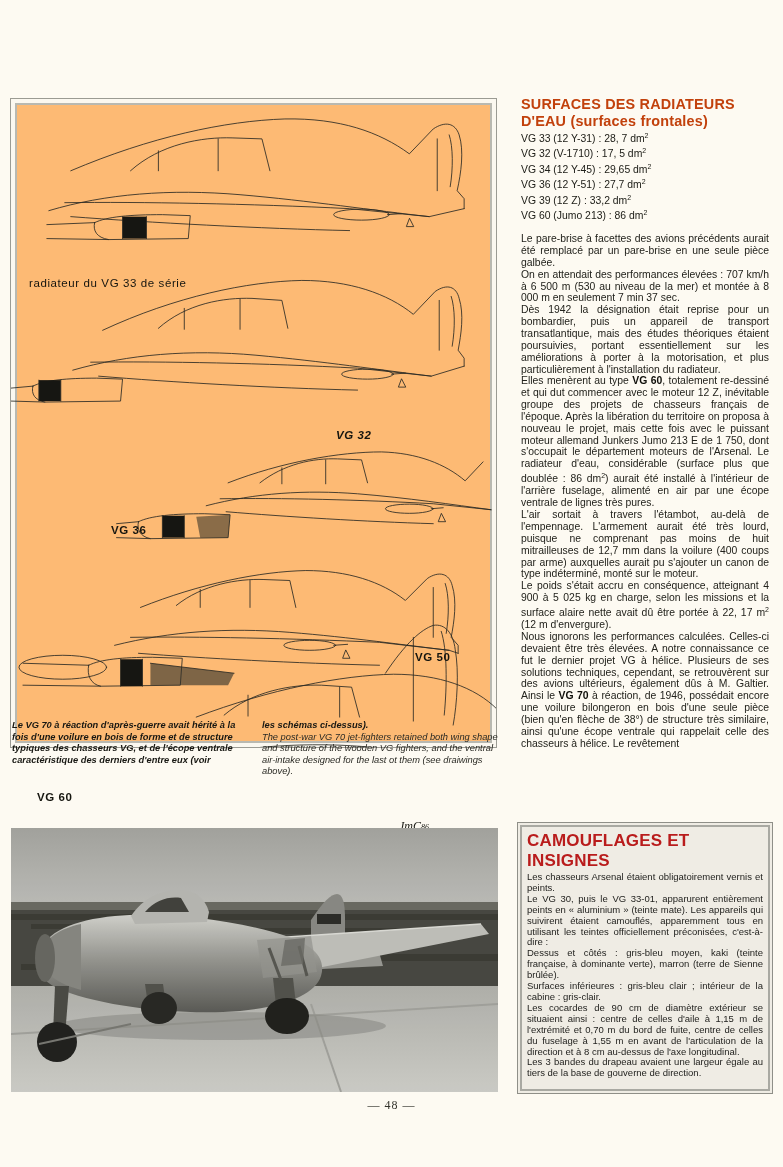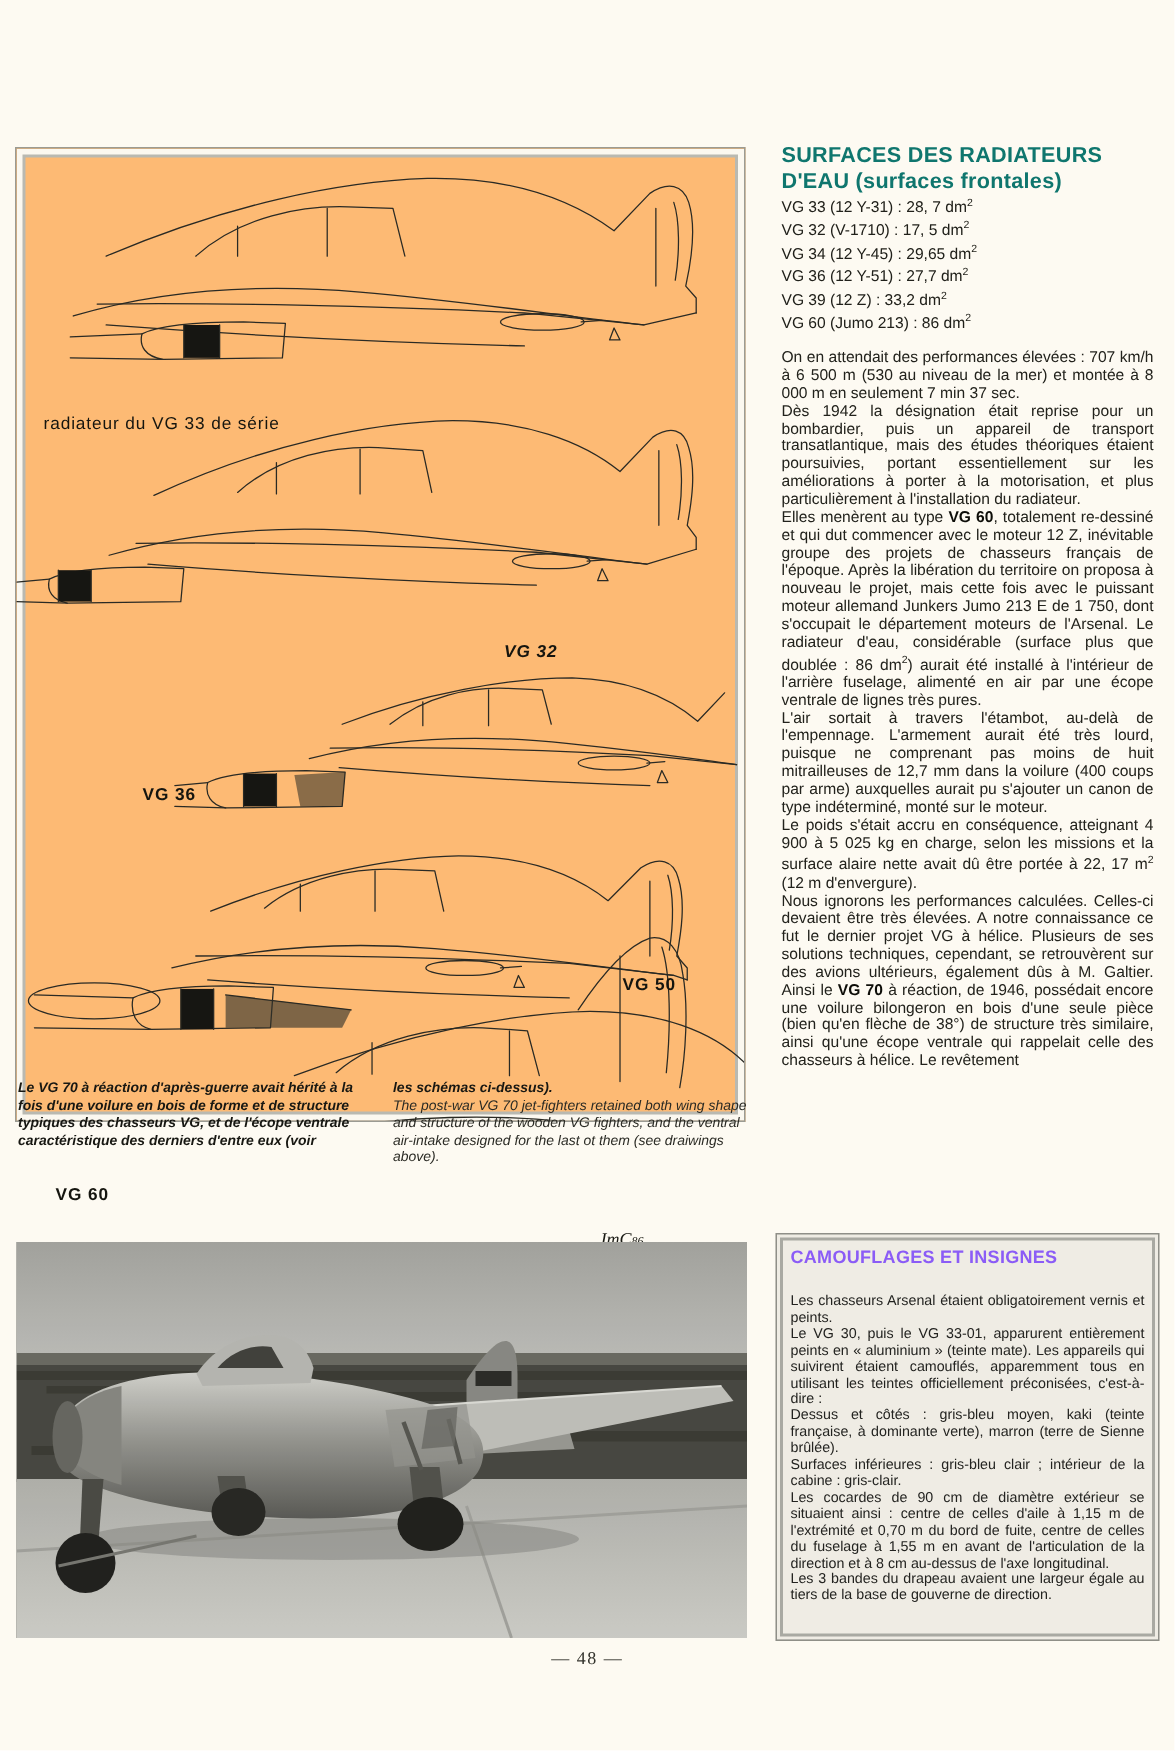--- a/index.html
+++ b/index.html
@@ -38,21 +38,21 @@
   }
   .dwg-label {
     position: absolute;
     font-size: 11.5px;
     letter-spacing: 0.6px;
     color: #15150f;
     white-space: nowrap;
   }
   #label-radiateur { left: 18px;  top: 178px; }
   #label-vg32      { left: 325px; top: 330px; font-weight: bold; font-style: italic; }
-  #label-vg36      { left: 84px; top: 425px; font-weight: bold; }
+  #label-vg36      { left: 100px; top: 425px; font-weight: bold; }
   #label-vg50      { left: 404px; top: 552px; font-weight: bold; }
   #label-vg60      { left: 26px;  top: 692px; font-weight: bold; }
   #signature {
     position: absolute;
     left: 388px; top: 720px;
     font-family: "Liberation Serif", serif;
     font-style: italic;
     font-size: 12px;
     color: #1a1a14;
   }
@@ -110,21 +110,21 @@
     position: absolute;
     left: 521px;
     top: 96px;
     width: 248px;
   }
   #radiator-heading {
     font-size: 14.4px;
     font-weight: bold;
     line-height: 16.5px;
     letter-spacing: 0.2px;
-    color: #0f766e;
+    color: #c2410c;
     margin: 0 0 1px 0;
   }
   #radiator-heading .ln2 { display: block; }
   .radiator-item {
     font-size: 10.4px;
     line-height: 11.9px;
     color: #20201a;
     white-space: nowrap;
   }
   .radiator-item sup { font-size: 7px; }
@@ -148,25 +148,25 @@
     top: 822px;
     width: 256px;
     height: 272px;
     box-sizing: border-box;
     background: #efece4;
     border: 1px solid #8f8f88;
     box-shadow: inset 0 0 0 2px #efece4, inset 0 0 0 4px #a9a9a2;
     padding: 8px 9px 6px 9px;
   }
   #camouflage-heading {
-    font-size: 12px;
+    font-size: 17px;
     font-weight: bold;
     letter-spacing: 0.2px;
-    color: #8b5cf6;
-    margin: 0 0 18px 0;
+    color: #b91c1c;
+    margin: 0 0 1px 0;
   }
   #camouflage-text {
     font-size: 9.5px;
     line-height: 10.9px;
     color: #232320;
     text-align: justify;
     text-justify: inter-word;
   }
   #camouflage-text p { margin: 0; }
 
@@ -412,20 +412,21 @@
     <div id="radiator-list">
       <div class="radiator-item"><span>VG 33 (12 Y-31) : 28, 7 dm</span><sup>2</sup></div>
       <div class="radiator-item"><span>VG 32 (V-1710) : 17, 5 dm</span><sup>2</sup></div>
       <div class="radiator-item"><span>VG 34 (12 Y-45) : 29,65 dm</span><sup>2</sup></div>
       <div class="radiator-item"><span>VG 36 (12 Y-51) : 27,7 dm</span><sup>2</sup></div>
       <div class="radiator-item"><span>VG 39 (12 Z) : 33,2 dm</span><sup>2</sup></div>
       <div class="radiator-item"><span>VG 60 (Jumo 213) : 86 dm</span><sup>2</sup></div>
     </div>
 
     <div id="body-text">
+      <p>Le pare-brise à facettes des avions précédents aurait été remplacé par un pare-brise en une seule pièce galbée.</p>
       <p>On en attendait des performances élevées : 707 km/h à 6 500 m (530 au niveau de la mer) et montée à 8 000 m en seulement 7 min 37 sec.</p>
       <p>Dès 1942 la désignation était reprise pour un bombardier, puis un appareil de transport transatlantique, mais des études théoriques étaient poursuivies, portant essentiellement sur les améliorations à porter à la motorisation, et plus particulièrement à l'installation du radiateur.</p>
       <p><span>Elles menèrent au type </span><b>VG 60</b><span>, totalement re-dessiné et qui dut commencer avec le moteur 12 Z, inévitable groupe des projets de chasseurs français de l'époque. Après la libération du territoire on proposa à nouveau le projet, mais cette fois avec le puissant moteur allemand Junkers Jumo 213 E de 1 750, dont s'occupait le département moteurs de l'Arsenal. Le radiateur d'eau, considérable (surface plus que doublée : 86 dm</span><sup>2</sup><span>) aurait été installé à l'intérieur de l'arrière fuselage, alimenté en air par une écope ventrale de lignes très pures.</span></p>
       <p>L'air sortait à travers l'étambot, au-delà de l'empennage. L'armement aurait été très lourd, puisque ne comprenant pas moins de huit mitrailleuses de 12,7 mm dans la voilure (400 coups par arme) auxquelles aurait pu s'ajouter un canon de type indéterminé, monté sur le moteur.</p>
       <p><span>Le poids s'était accru en conséquence, atteignant 4 900 à 5 025 kg en charge, selon les missions et la surface alaire nette avait dû être portée à 22, 17 m</span><sup>2</sup><span> (12 m d'envergure).</span></p>
       <p><span>Nous ignorons les performances calculées. Celles-ci devaient être très élevées. A notre connaissance ce fut le dernier projet VG à hélice. Plusieurs de ses solutions techniques, cependant, se retrouvèrent sur des avions ultérieurs, également dûs à M. Galtier. Ainsi le </span><b>VG 70</b><span> à réaction, de 1946, possédait encore une voilure bilongeron en bois d'une seule pièce (bien qu'en flèche de 38°) de structure très similaire, ainsi qu'une écope ventrale qui rappelait celle des chasseurs à hélice. Le revêtement</span></p>
     </div>
   </div>
 
   <div id="camouflage-box">

